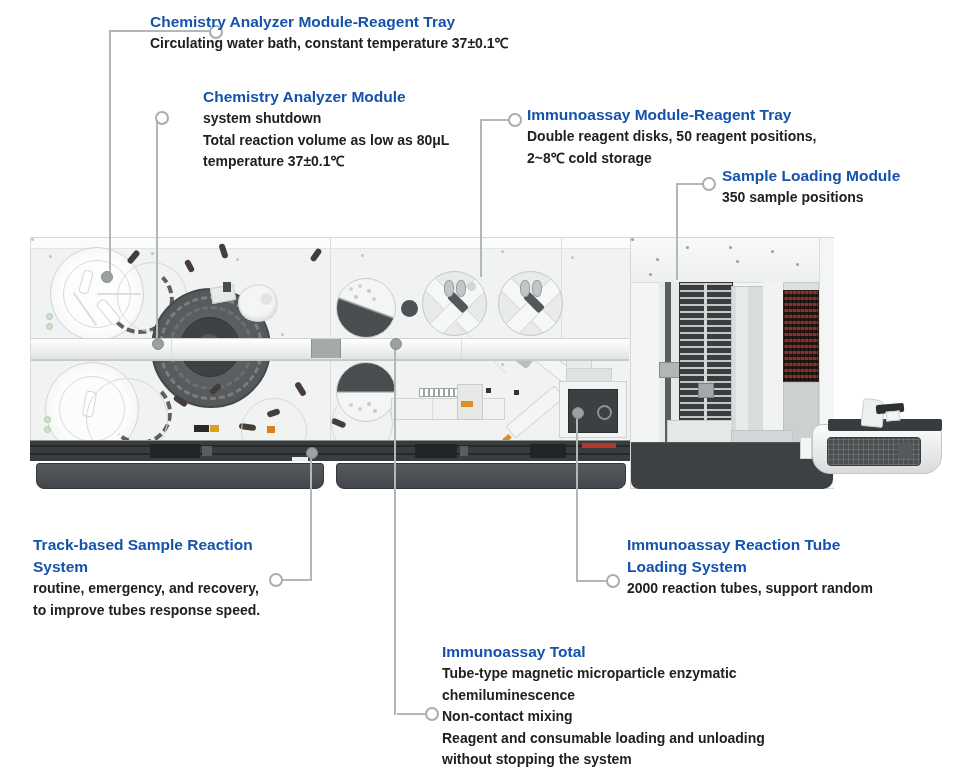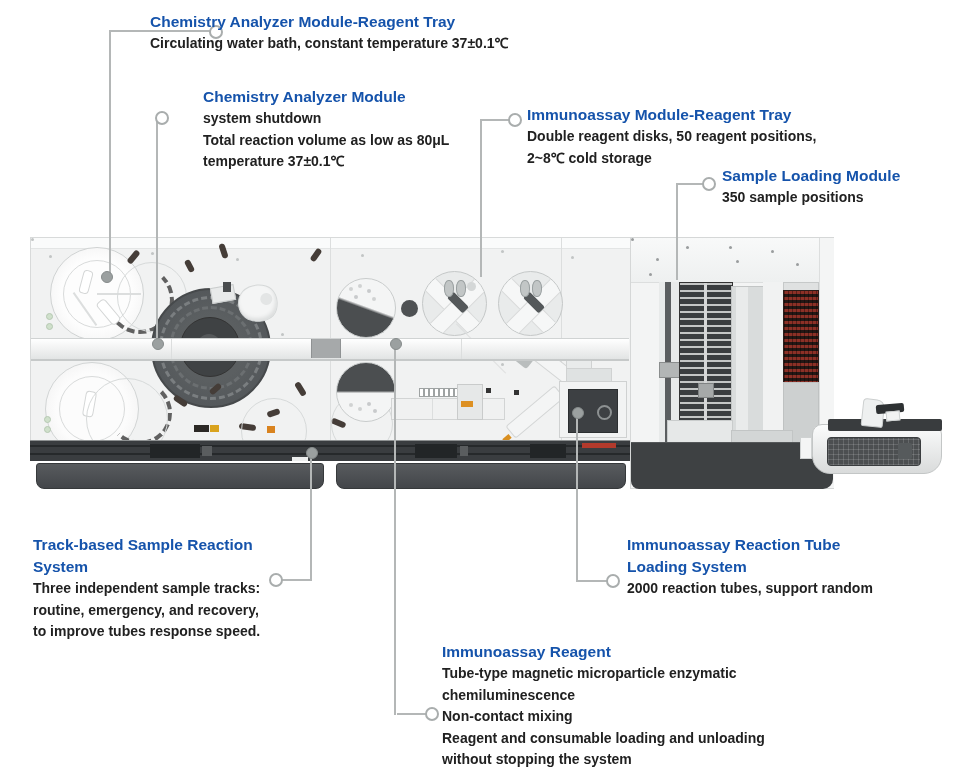--- a/index.html
+++ b/index.html
@@ -62,32 +62,31 @@
     <div class="co-line">2~8℃ cold storage</div>
   </div>
 
   <div class="callout" style="left:722px;top:165px;">
     <div class="co-title">Sample Loading Module</div>
     <div class="co-line">350 sample positions</div>
   </div>
 
   <div class="callout" style="left:33px;top:534px;">
     <div class="co-title" style="width:260px;">Track-based Sample Reaction System</div>
-    <div class="co-line">Three independent sample tracks:</div>
     <div class="co-line">routine, emergency, and recovery,</div>
     <div class="co-line">to improve tubes response speed.</div>
   </div>
 
   <div class="callout" style="left:627px;top:534px;">
     <div class="co-title" style="width:255px;">Immunoassay Reaction Tube Loading System</div>
     <div class="co-line">2000 reaction tubes, support random</div>
   </div>
 
   <div class="callout" style="left:442px;top:641px;">
-    <div class="co-title">Immunoassay Reagent</div>
+    <div class="co-title">Immunoassay Total</div>
     <div class="co-line">Tube-type magnetic microparticle enzymatic</div>
     <div class="co-line">chemiluminescence</div>
     <div class="co-line">Non-contact mixing</div>
     <div class="co-line">Reagent and consumable loading and unloading</div>
     <div class="co-line">without stopping the system</div>
   </div>
 
   <div class="cline" style="left:110px;top:30px;width:101px;height:2px;"></div>
   <div class="cline" style="left:109px;top:30px;width:2px;height:243px;"></div>
   <div class="node-dot" style="left:101px;top:271px;"></div>

